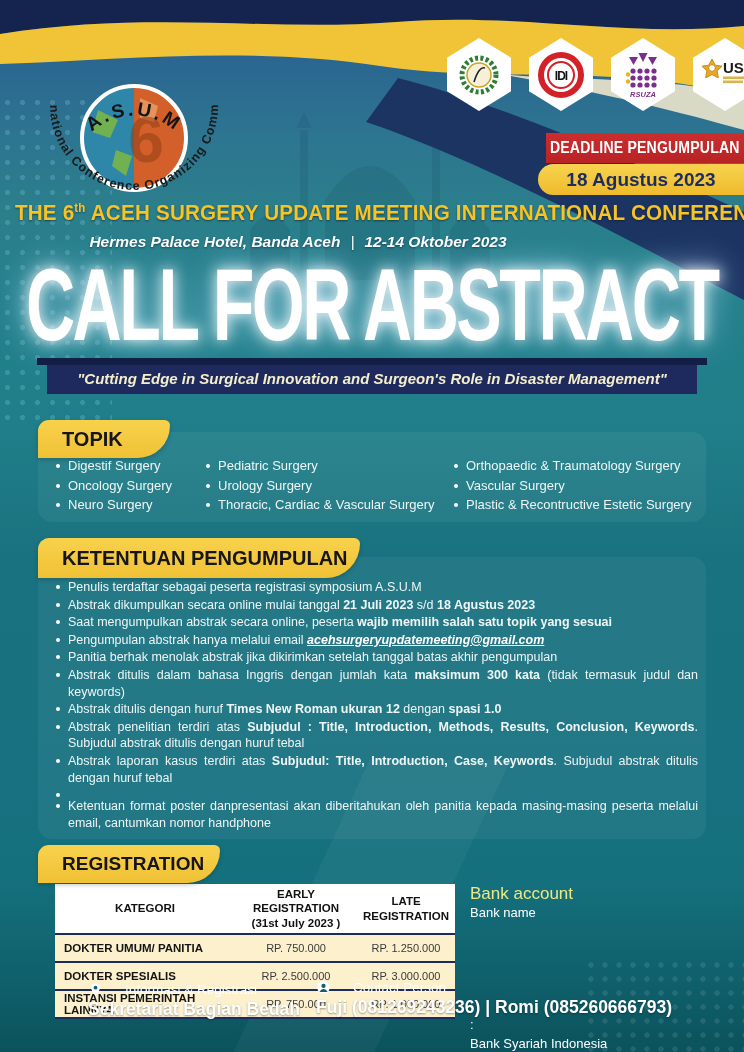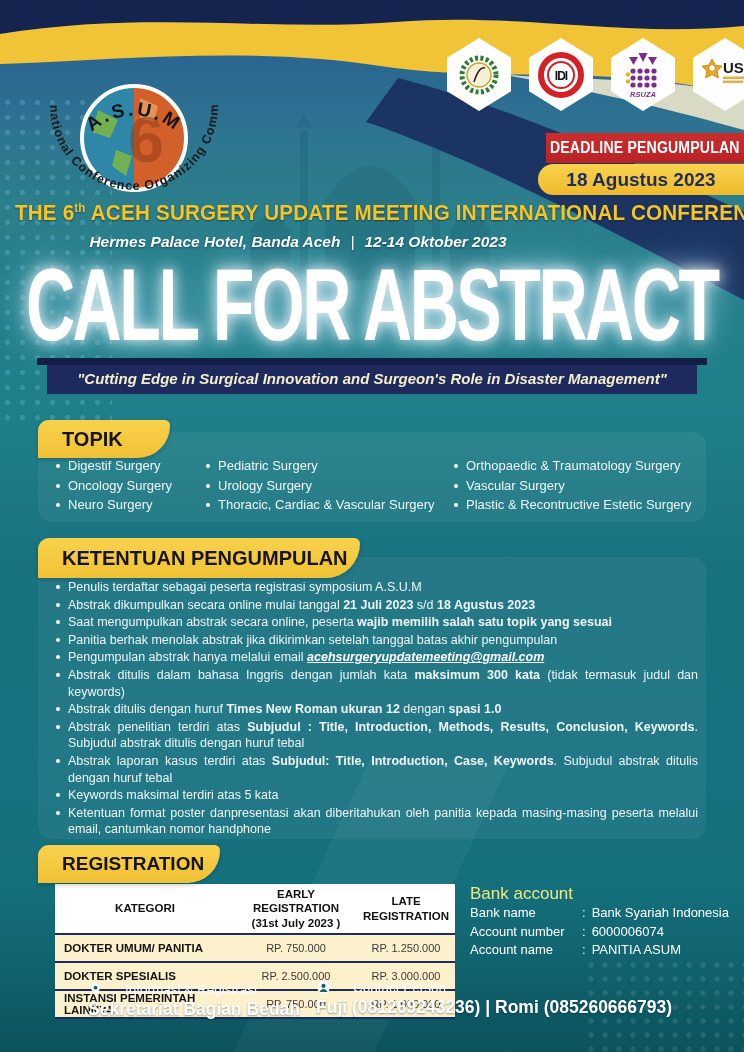--- a/index.html
+++ b/index.html
@@ -103,21 +103,21 @@
   .tr:last-child{ border-bottom:2px solid #1b2c5e; }
   .th-row{ background:#fff; border-top:none; }
   .th, .td{ display:flex; align-items:center; justify-content:center; text-align:center; color:#111; }
   .c-cat{ width:180px; } .c-early{ width:122px; } .c-late{ width:98px; }
   .th{ font-weight:800; min-height:37px; flex-direction:column; line-height:1.25; padding:3px 2px; }
   .tbody .tr{ background:#fcf0cd; }
   .td{ min-height:26px; color:#3a3a3a; font-size:11px; }
   .td.c-cat{ justify-content:flex-start; text-align:left; font-weight:800; color:#141414; padding-left:9px; font-size:11.5px; }
   .bank{ position:absolute; left:470px; top:884px; width:266px; z-index:2; }
   .bank-title{ color:#eae985; font-weight:400; font-size:17px; margin-bottom:0; }
-  .bank-row{ display:flex; color:#fff; font-size:13px; line-height:18.5px; }
+  .bank-row{ display:flex; color:#fff; font-size:13px; line-height:18.5px;flex-direction:column; }
   .bk-label{ width:112px; flex:0 0 112px; }
   .bk-colon{ margin-right:6px; }
   .footer-info{ position:absolute; left:88px; top:982px; z-index:2; }
   .footer-contact{ position:absolute; left:316px; top:980px; z-index:2; }
   .f-label{ display:flex; align-items:center; gap:22px; color:#fff; font-size:13.5px; }
   .f-value{ color:#fff; font-weight:800; font-size:17.5px; margin-top:2px; text-shadow:0 1px 2px rgba(0,20,25,.4); }
   .f-icon{ width:15px; height:15px; }
   .bottom-sweep{
     position:absolute; left:0; top:760px; width:744px; height:292px; pointer-events:none;
     background:linear-gradient(115deg, transparent 42%, rgba(255,255,255,.04) 42%, rgba(255,255,255,.04) 58%, transparent 58%);
@@ -295,45 +295,44 @@
       <li>
         <span class="dot"></span>
         <span class="li-text"><span>Abstrak dikumpulkan secara online mulai tanggal </span><span class="b">21 Juli 2023</span><span> s/d </span><span class="b">18 Agustus 2023</span></span>
       </li>
       <li>
         <span class="dot"></span>
         <span class="li-text"><span>Saat mengumpulkan abstrak secara online, peserta </span><span class="b">wajib memilih salah satu topik yang sesuai</span></span>
       </li>
       <li>
         <span class="dot"></span>
+        <span class="li-text"><span>Pengumpulan abstrak hanya melalui email </span><span class="b u">acehsurgeryupdatemeeting@gmail.com</span></span>
+      </li>
+      <li>
+        <span class="dot"></span>
         <span class="li-text"><span>Panitia berhak menolak abstrak jika dikirimkan setelah tanggal batas akhir pengumpulan</span></span>
       </li>
       <li>
         <span class="dot"></span>
-        <span class="li-text"><span>Pengumpulan abstrak hanya melalui email </span><span class="b u">acehsurgeryupdatemeeting@gmail.com</span></span>
-      </li>
-      <li>
-        <span class="dot"></span>
         <span class="li-text"><span>Abstrak ditulis dalam bahasa Inggris dengan jumlah kata </span><span class="b">maksimum 300 kata</span><span> (tidak termasuk judul dan keywords)</span></span>
       </li>
       <li>
         <span class="dot"></span>
         <span class="li-text"><span>Abstrak ditulis dengan huruf </span><span class="b">Times New Roman ukuran 12</span><span> dengan </span><span class="b">spasi 1.0</span></span>
       </li>
       <li>
         <span class="dot"></span>
         <span class="li-text"><span>Abstrak penelitian terdiri atas </span><span class="b">Subjudul : Title, Introduction, Methods, Results, Conclusion, Keywords</span><span>. Subjudul abstrak ditulis dengan huruf tebal</span></span>
       </li>
       <li>
         <span class="dot"></span>
         <span class="li-text"><span>Abstrak laporan kasus terdiri atas </span><span class="b">Subjudul: Title, Introduction, Case, Keywords</span><span>. Subjudul abstrak ditulis dengan huruf tebal</span></span>
       </li>
       <li>
         <span class="dot"></span>
-        <span class="li-text"><span>Keywords maksimal terdiri atas 5 kata</span></span>
       </li>
       <li>
         <span class="dot"></span>
         <span class="li-text"><span>Ketentuan format poster danpresentasi akan diberitahukan oleh panitia kepada masing-masing peserta melalui email, cantumkan nomor handphone</span></span>
       </li>
     </ul>
 
   <div class="bottom-sweep"></div>
 
   <div class="tab tab-reg">

